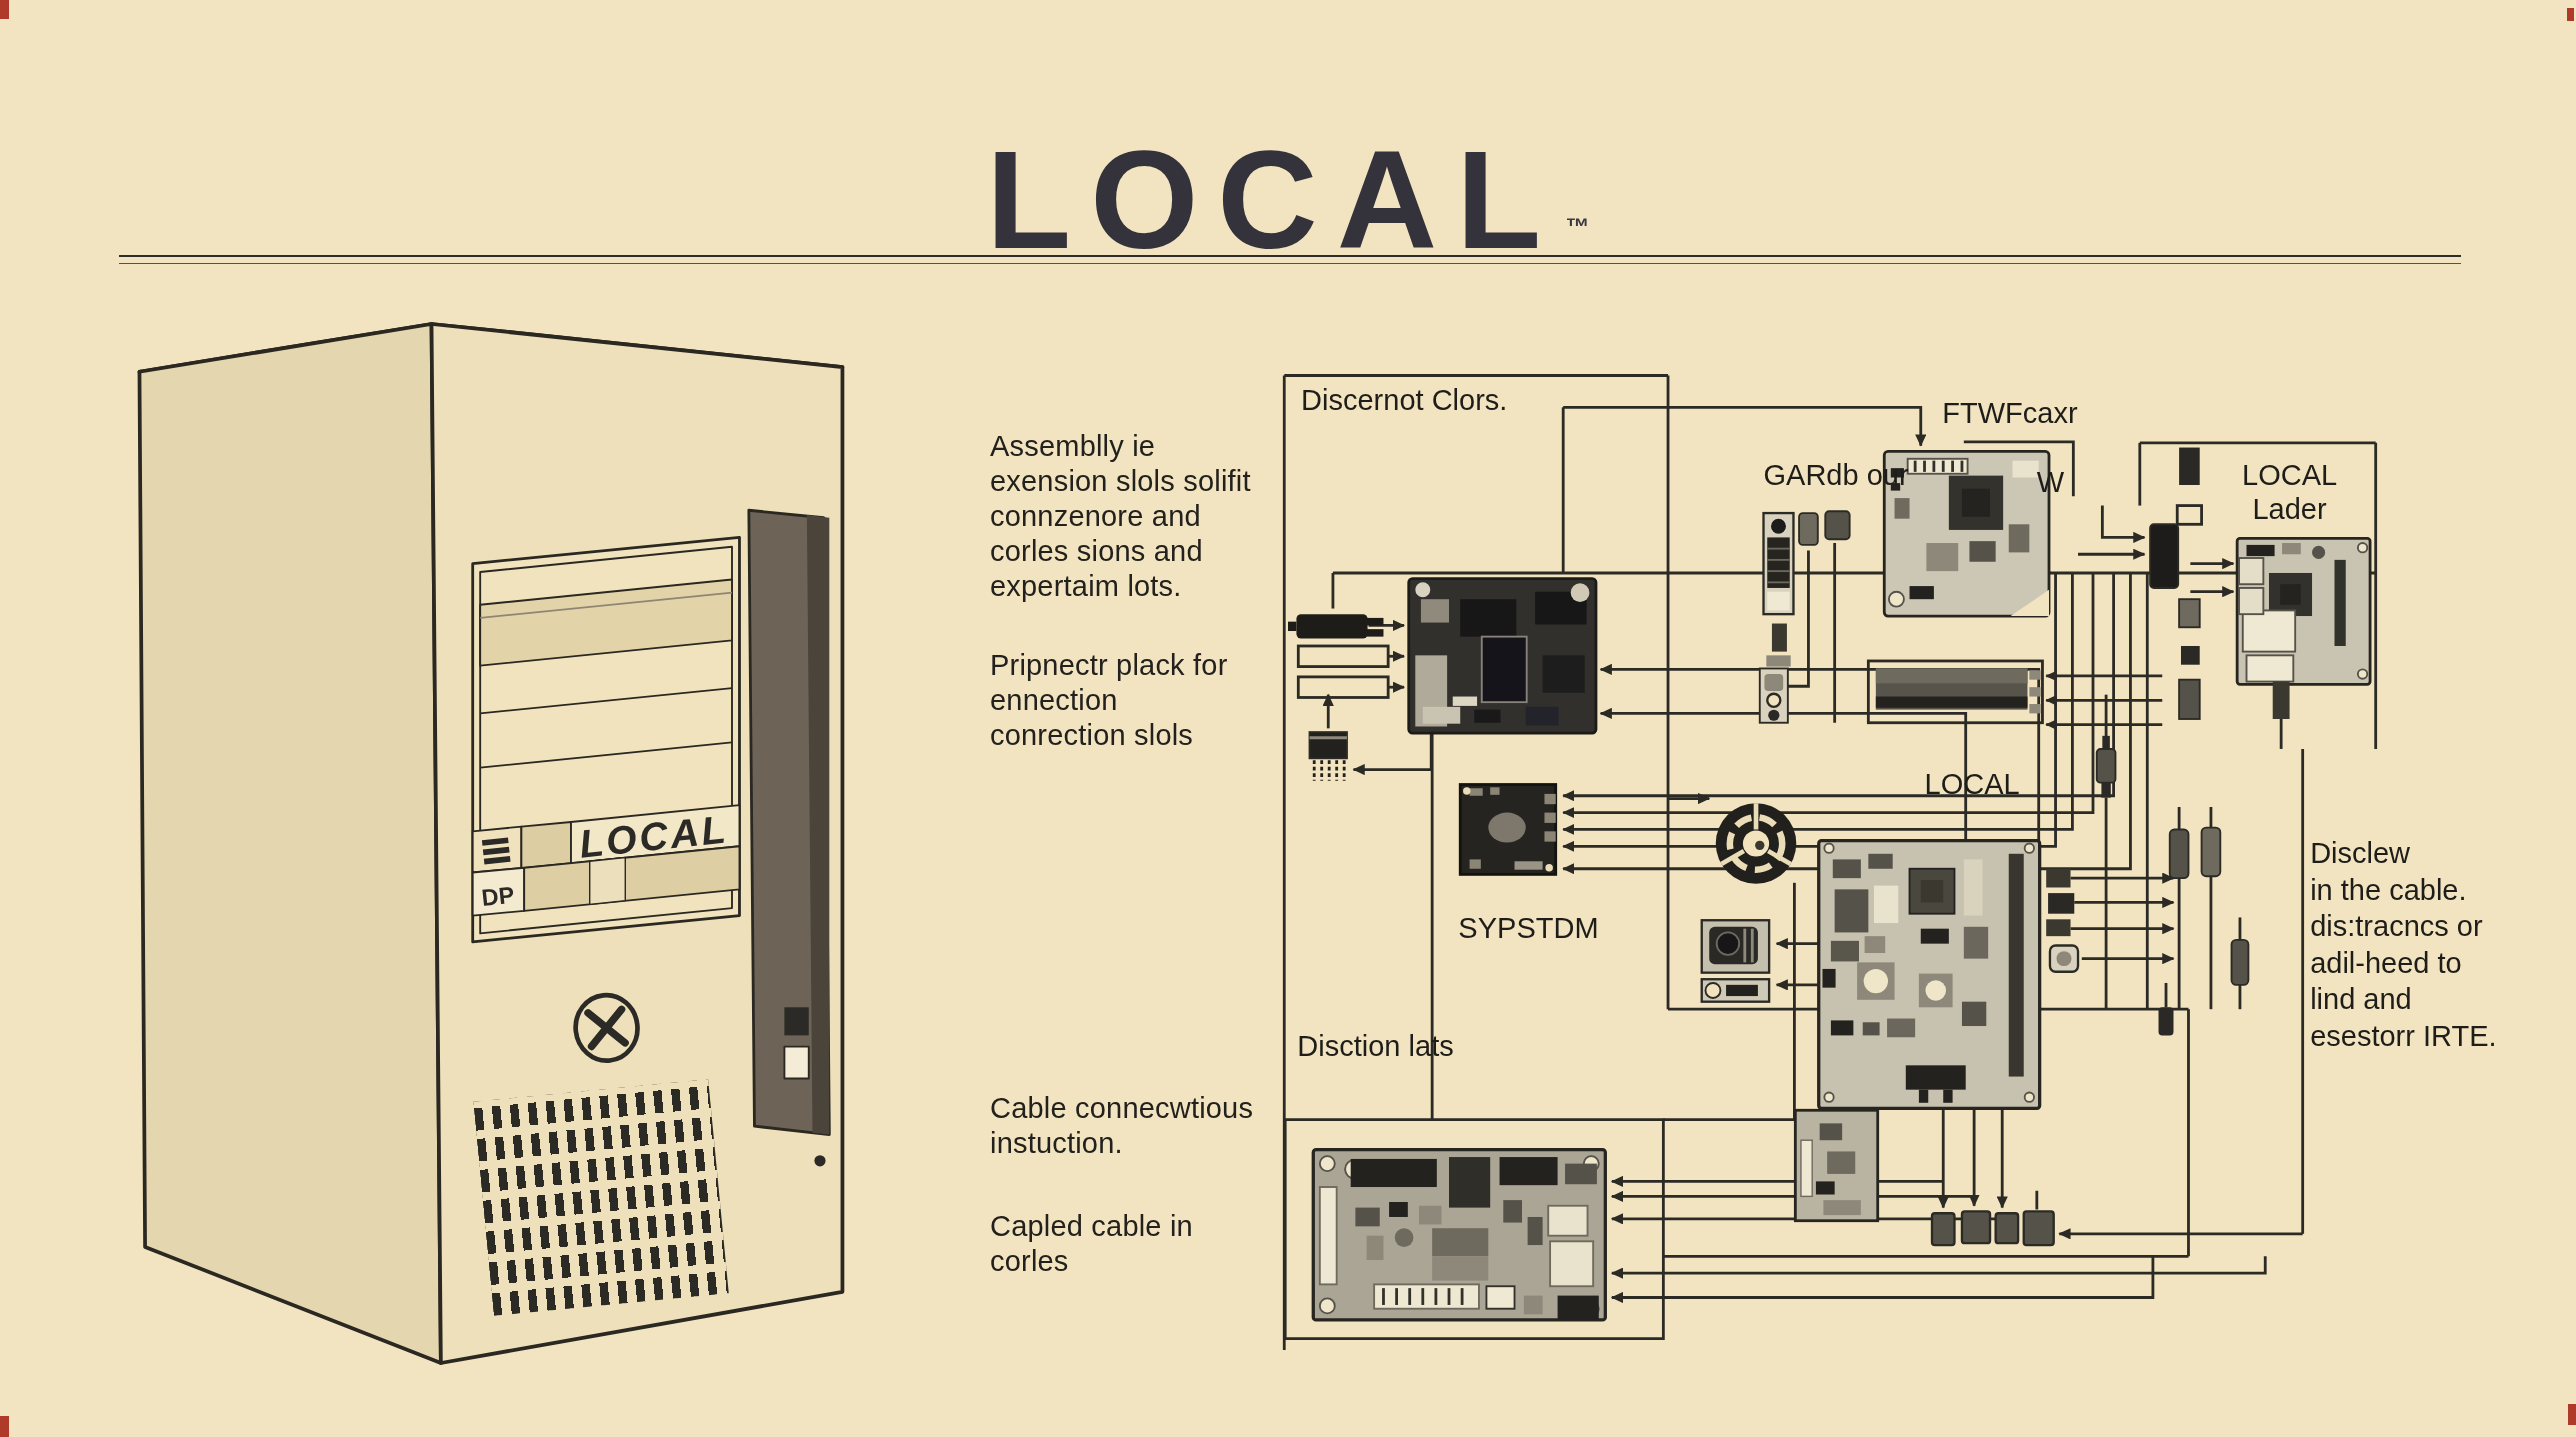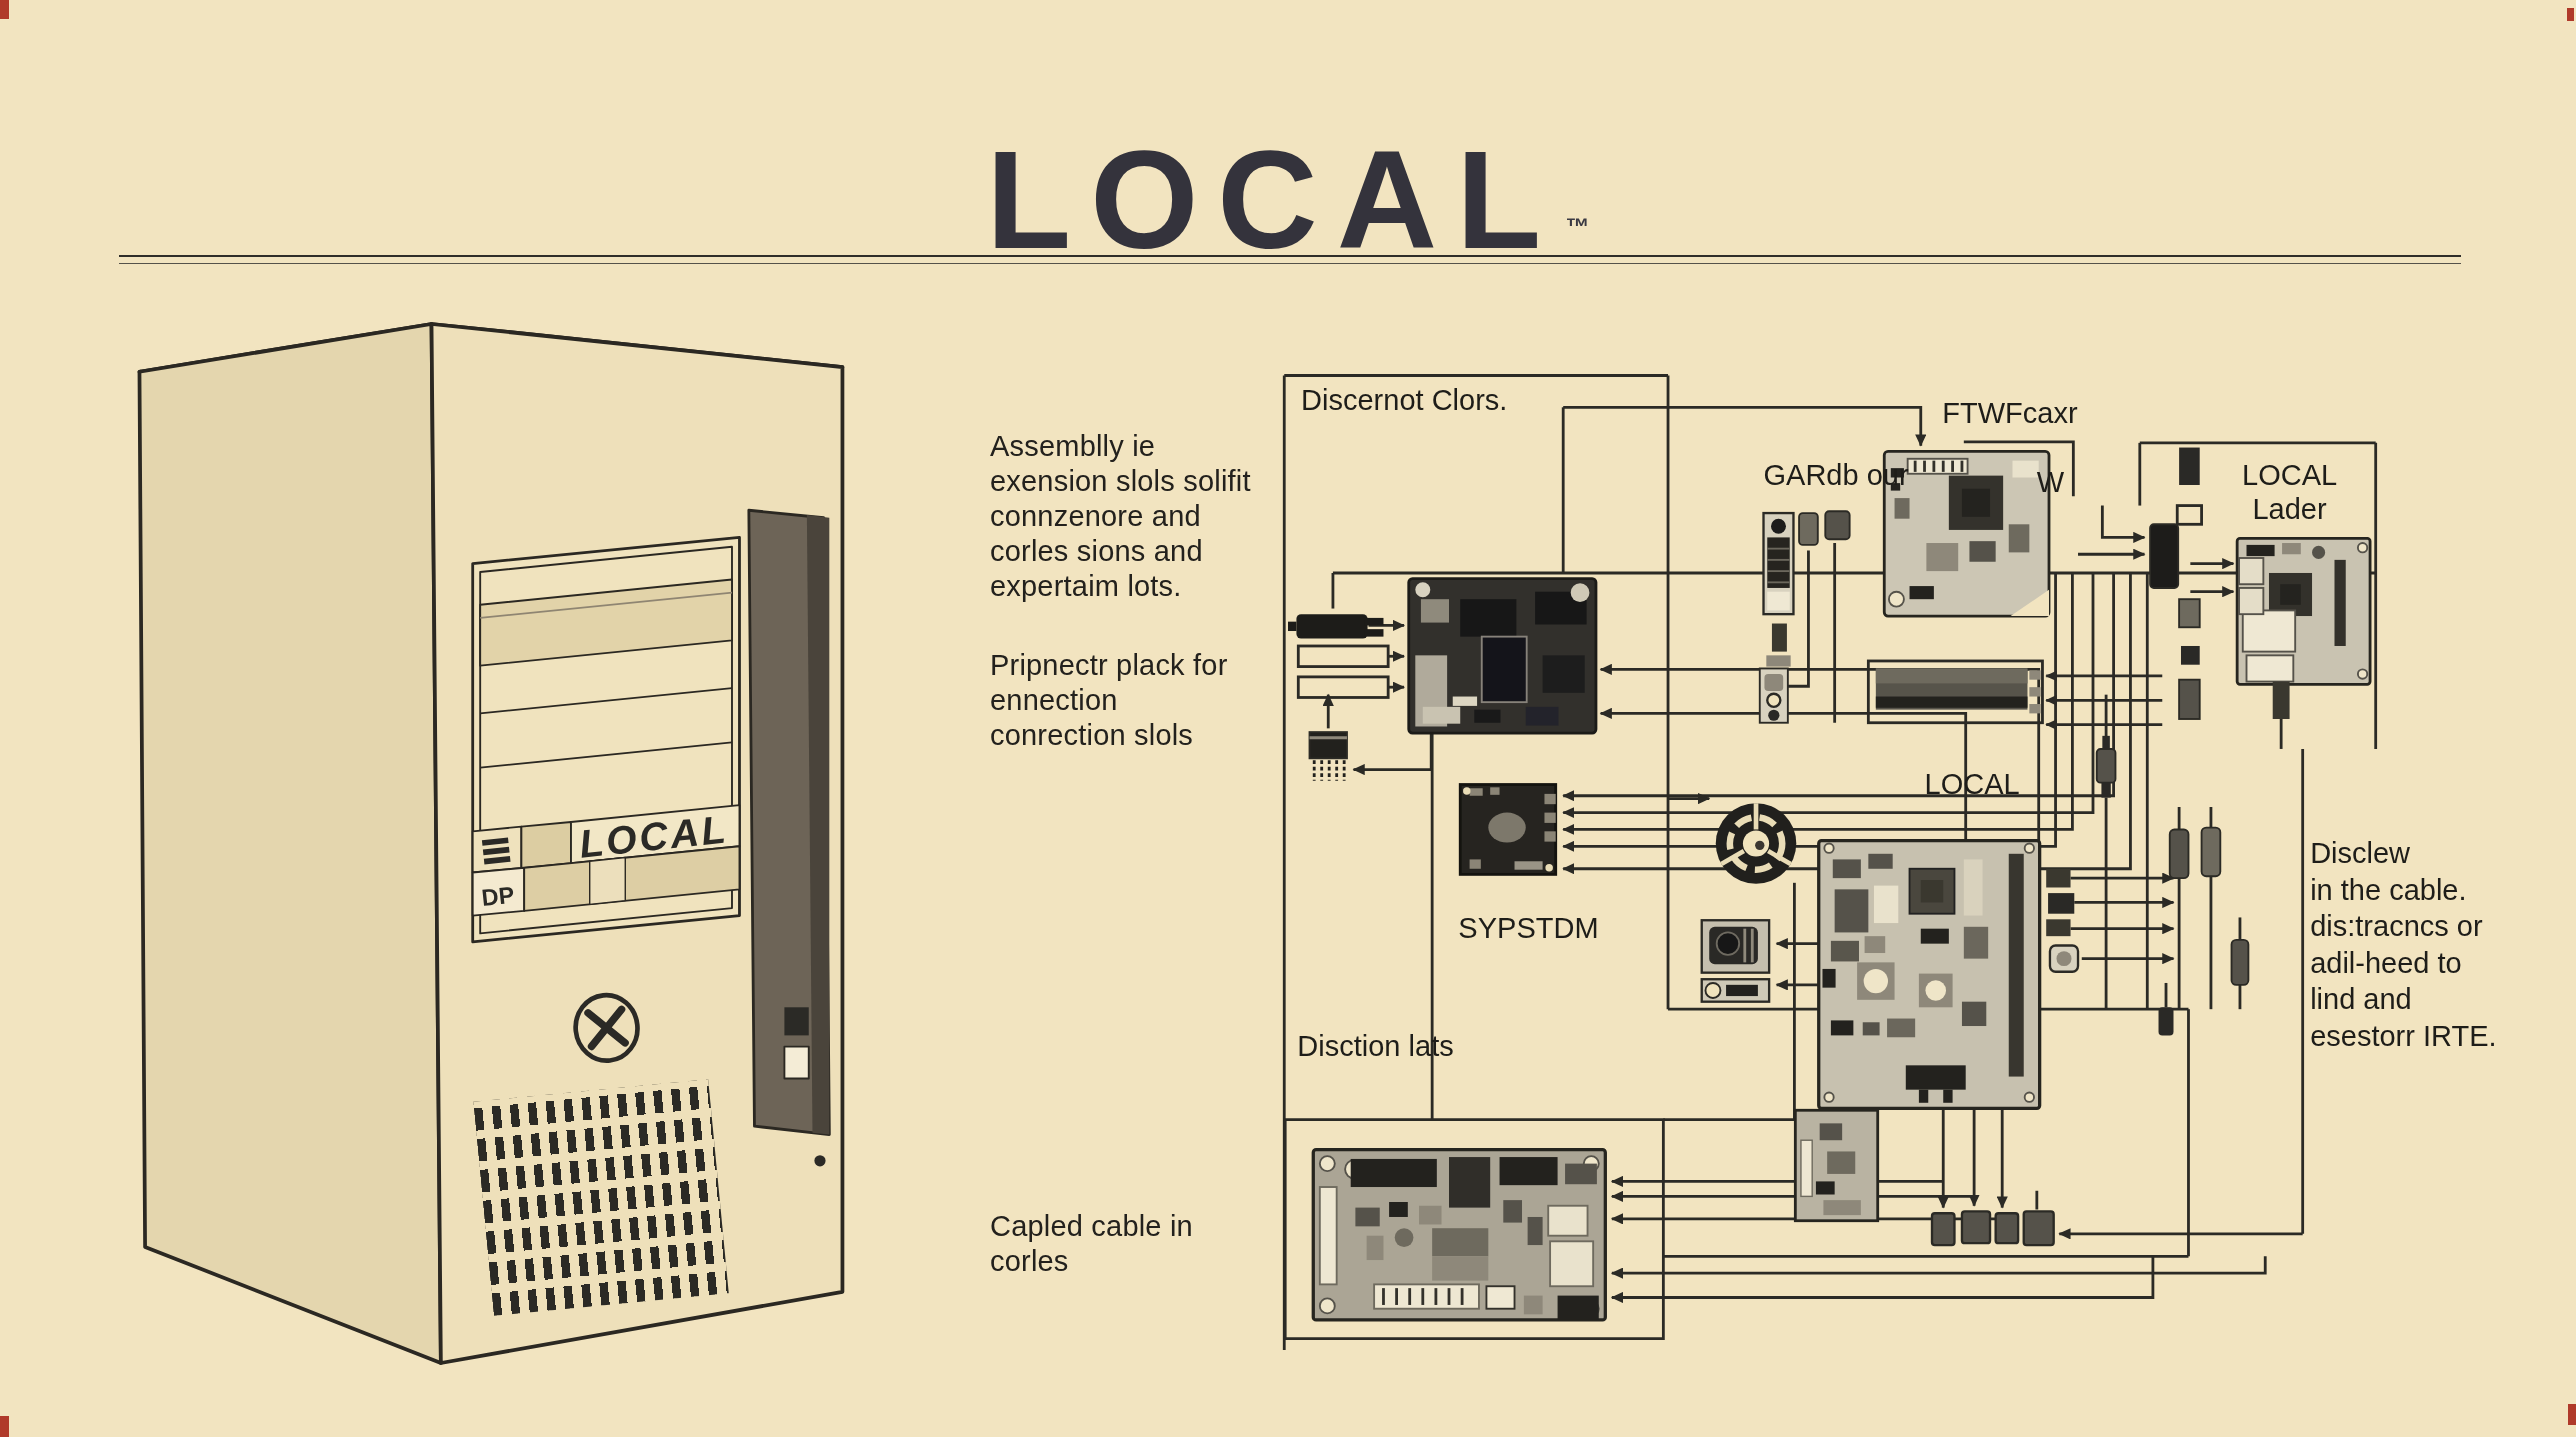--- a/index.html
+++ b/index.html
@@ -461,19 +461,23 @@
     <div>ennection</div>
     <div>conrection slols</div>
   </div>
   <div class="note n1">
     <div>Assemblly ie</div>
     <div>exension slols solifit</div>
     <div>connzenore and</div>
     <div>corles sions and</div>
     <div>expertaim lots.</div>
   </div>
+  <div class="note n3">
+    <div>Cable connecwtious</div>
+    <div>instuction.</div>
+  </div>
   <div class="note n4">
     <div>Capled cable in</div>
     <div>corles</div>
   </div>
 
 </div>
 
 
 </body></html>

